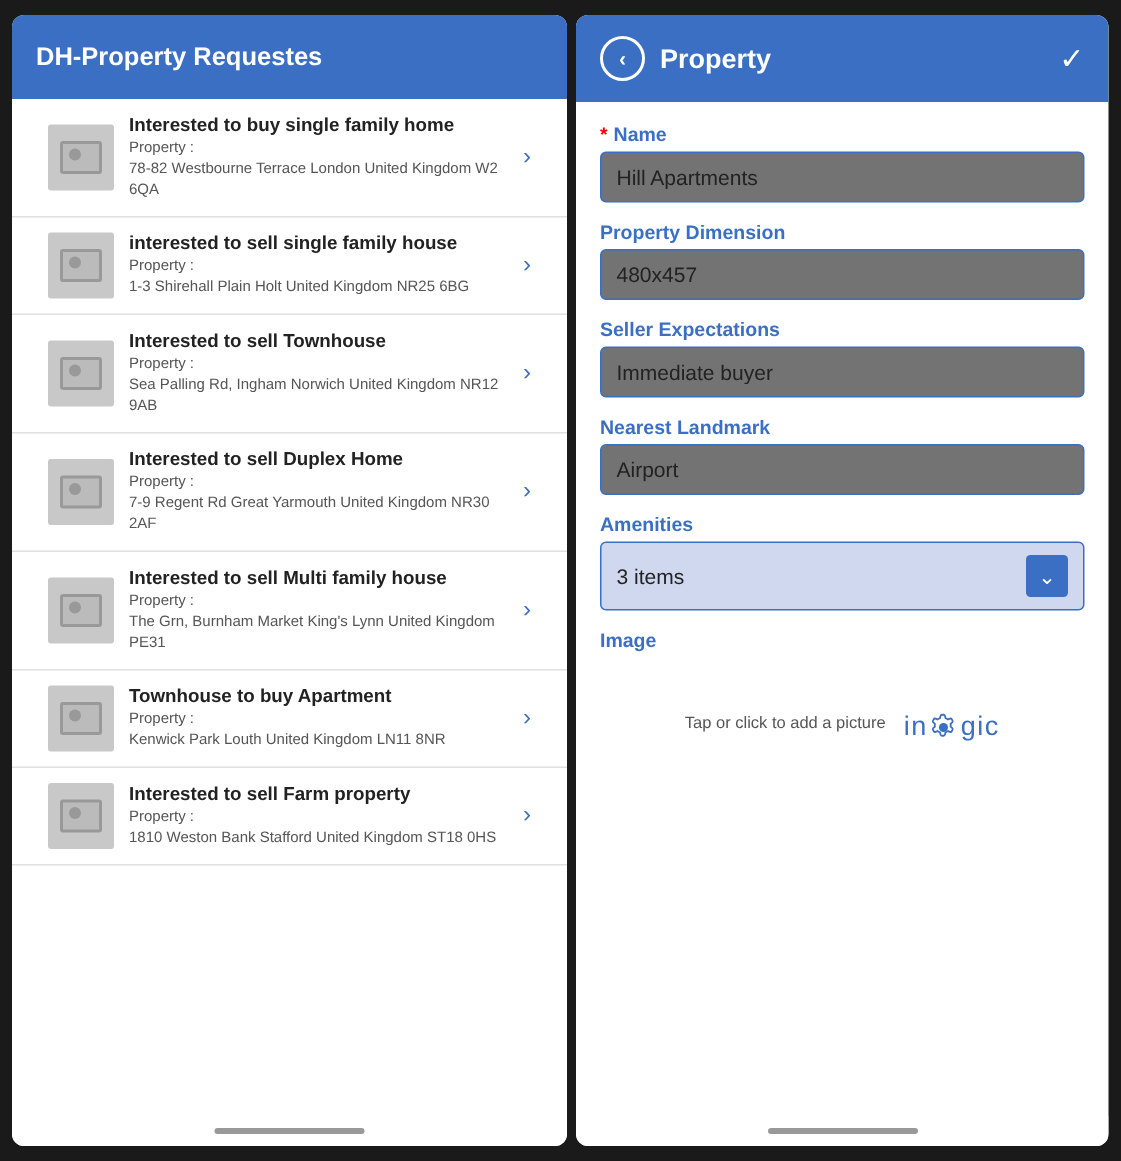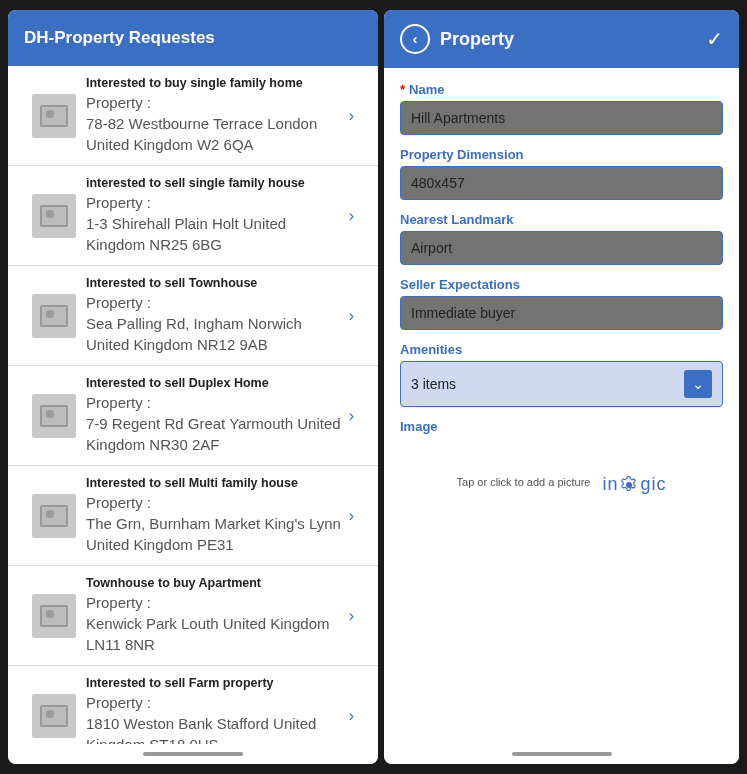--- a/index.html
+++ b/index.html
@@ -96,21 +96,21 @@
       font-size: 12.5px;
       font-weight: 600;
       color: #222;
       margin-bottom: 2px;
       white-space: nowrap;
       overflow: hidden;
       text-overflow: ellipsis;
     }
 
     .list-item-sub {
-      font-size: 15px;
+      font-size: 10px;
       color: #555;
       line-height: 1.4;
     }
 
     .list-item-arrow {
       color: #3a6fc4;
       font-size: 16px;
       margin-left: 6px;
       flex-shrink: 0;
     }
@@ -397,30 +397,30 @@
 
       <div class="field-group">
         <div class="field-label">
           <span>Property Dimension</span>
         </div>
         <input class="field-input" type="text" value="480x457" style="">
       </div>
 
       <div class="field-group">
         <div class="field-label">
-          <span>Nearest Landmark</span>
-        </div>
-        <input class="field-input" type="text" value="Airport" style="">
+          <span>Seller Expectations</span>
+        </div>
+        <input class="field-input" type="text" value="Immediate buyer" style="">
       </div>
 
       <div class="field-group">
         <div class="field-label">
-          <span>Seller Expectations</span>
-        </div>
-        <input class="field-input" type="text" value="Immediate buyer" style="">
+          <span>Nearest Landmark</span>
+        </div>
+        <input class="field-input" type="text" value="Airport" style="">
       </div>
 
       <div class="field-group">
         <div class="field-label">
           <span>Amenities</span>
         </div>
         <div class="amenities-select">
           <span>3 items</span>
           <div class="select-arrow">⌄</div>
         </div>

